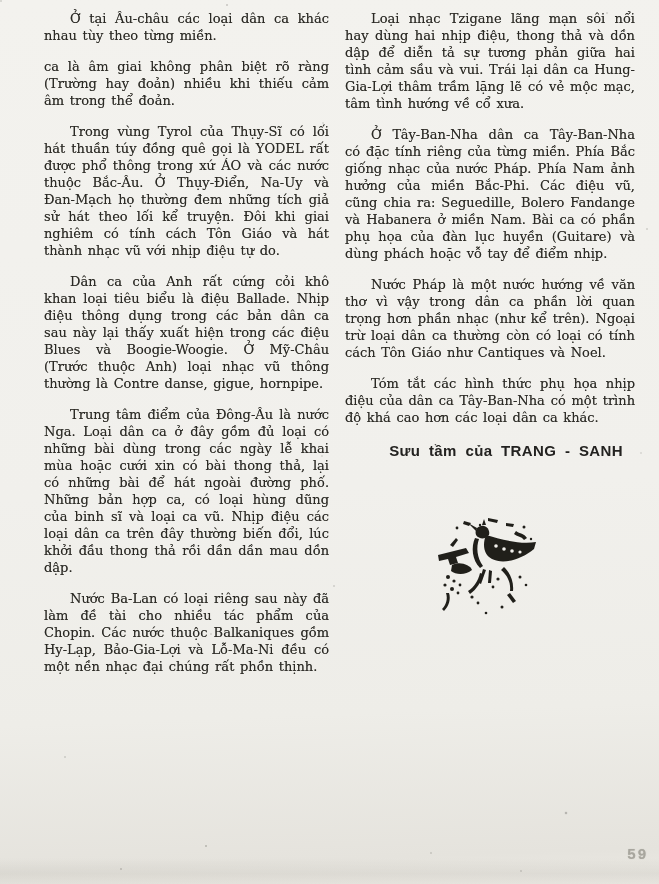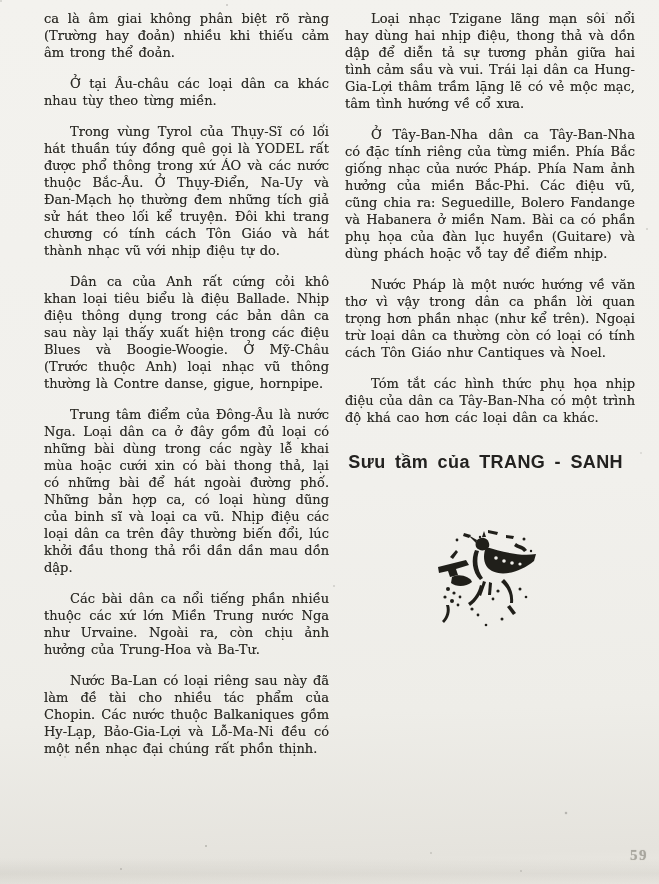--- a/index.html
+++ b/index.html
@@ -22,30 +22,30 @@
     color:#2b2a25;
     text-align:justify;
     text-shadow:0 0 .5px rgba(43,42,37,.55);
     word-spacing:1.5px;
   }
   .col-left{width:286px;}
   .col-right{width:291px;}
   .para{margin:0 0 14px;text-indent:26px;}
   .attribution{
     font-family:"Liberation Sans",sans-serif;
-    font-weight:bold;font-size:18px;letter-spacing:.4px;word-spacing:4px;
-    color:#232220;text-align:right;padding-right:12px;margin-top:28px;
+    font-weight:bold;font-size:15px;letter-spacing:.4px;word-spacing:4px;
+    color:#232220;text-align:right;padding-right:12px;margin-top:16px;
     text-shadow:none;text-indent:0;
   }
   .illustration{
     margin-top:56px;text-align:center;padding-right:4px;
   }
   .pagenum{
     position:absolute;right:11px;bottom:20px;
-    font-family:Liberation Serif, serif;font-weight:bold;
+    font-family:Liberation Mono, monospace;font-weight:bold;
     font-size:15px;letter-spacing:1.5px;color:#a8a69e;
     text-shadow:0 0 1px rgba(168,166,158,.6);
   }
   .speckles{
     position:absolute;left:0;top:0;width:2px;height:2px;border-radius:50%;
     background:rgba(70,68,60,.2);pointer-events:none;
     box-shadow:
       226px 4px 0 rgba(70,68,60,.25),
       606px 12px 0 rgba(70,68,60,.18),
       322px 122px 0 rgba(70,68,60,.16),
@@ -68,26 +68,25 @@
     background:linear-gradient(180deg,rgba(120,116,106,0) 0%,rgba(120,116,106,.10) 60%,rgba(120,116,106,.05) 100%);
   }
 </style>
 </head>
 <body>
 
 <div class="page">
   <div class="columns">
 
     <div class="col col-left">
+      <p class="para">Ở tại Âu-châu các loại dân ca khác nhau tùy theo từng miền.</p>
       <p class="para" style="text-indent:0">ca là âm giai không phân biệt rõ ràng (Trường hay đoản) nhiều khi thiếu cảm âm trong thể đoản.</p>
-      <p class="para">Ở tại Âu-châu các loại dân ca khác nhau tùy theo từng miền.</p>
-      <p class="para">Trong vùng Tyrol của Thụy-Sĩ có lối hát thuần túy đồng quê gọi là YODEL rất được phổ thông trong xứ ÁO và các nước thuộc Bắc-Âu. Ở Thụy-Điển, Na-Uy và Đan-Mạch họ thường đem những tích giả sử hát theo lối kể truyện. Đôi khi trang chương có tính cách Tôn Giáo và hát thành nhạc vũ với nhịp điệu tự do.</p>
+      <p class="para">Trong vùng Tyrol của Thụy-Sĩ có lối hát thuần túy đồng quê gọi là YODEL rất được phổ thông trong xứ ÁO và các nước thuộc Bắc-Âu. Ở Thụy-Điển, Na-Uy và Đan-Mạch họ thường đem những tích giả sử hát theo lối kể truyện. Đôi khi giai nghiêm có tính cách Tôn Giáo và hát thành nhạc vũ với nhịp điệu tự do.</p>
       <p class="para">Dân ca của Anh rất cứng cỏi khô khan loại tiêu biểu là điệu Ballade. Nhịp điệu thông dụng trong các bản dân ca sau này lại thấy xuất hiện trong các điệu Blues và Boogie-Woogie. Ở Mỹ-Châu (Trước thuộc Anh) loại nhạc vũ thông thường là Contre danse, gigue, hornpipe.</p>
       <p class="para">Trung tâm điểm của Đông-Âu là nước Nga. Loại dân ca ở đây gồm đủ loại có những bài dùng trong các ngày lễ khai mùa hoặc cưới xin có bài thong thả, lại có những bài để hát ngoài đường phố. Những bản hợp ca, có loại hùng dũng của binh sĩ và loại ca vũ. Nhịp điệu các loại dân ca trên đây thường biến đổi, lúc khởi đầu thong thả rồi dần dần mau dồn dập.</p>
-      <p class="para">Các bài dân ca nổi tiếng phần nhiều thuộc các xứ lớn Miền Trung nước Nga như Urvaine. Ngoài ra, còn chịu ảnh hưởng của Trung-Hoa và Ba-Tư.</p>
       <p class="para">Nước Ba-Lan có loại riêng sau này đã làm đề tài cho nhiều tác phẩm của Chopin. Các nước thuộc Balkaniques gồm Hy-Lạp, Bảo-Gia-Lợi và Lỗ-Ma-Ni đều có một nền nhạc đại chúng rất phồn thịnh.</p>
 
     </div>
 
     <div class="col col-right">
       <p class="para">Loại nhạc Tzigane lãng mạn sôi nổi hay dùng hai nhịp điệu, thong thả và dồn dập để diễn tả sự tương phản giữa hai tình cảm sầu và vui. Trái lại dân ca Hung-Gia-Lợi thâm trầm lặng lẽ có vẻ mộc mạc, tâm tình hướng về cổ xưa.</p>
       <p class="para">Ở Tây-Ban-Nha dân ca Tây-Ban-Nha có đặc tính riêng của từng miền. Phía Bắc giống nhạc của nước Pháp. Phía Nam ảnh hưởng của miền Bắc-Phi. Các điệu vũ, cũng chia ra: Seguedille, Bolero Fandange và Habanera ở miền Nam. Bài ca có phần phụ họa của đàn lục huyền (Guitare) và dùng phách hoặc vỗ tay để điểm nhịp.</p>
       <p class="para">Nước Pháp là một nước hướng về văn thơ vì vậy trong dân ca phần lời quan trọng hơn phần nhạc (như kể trên). Ngoại trừ loại dân ca thường còn có loại có tính cách Tôn Giáo như Cantiques và Noel.</p>
       <p class="para">Tóm tắt các hình thức phụ họa nhịp điệu của dân ca Tây-Ban-Nha có một trình độ khá cao hơn các loại dân ca khác.</p>
 

